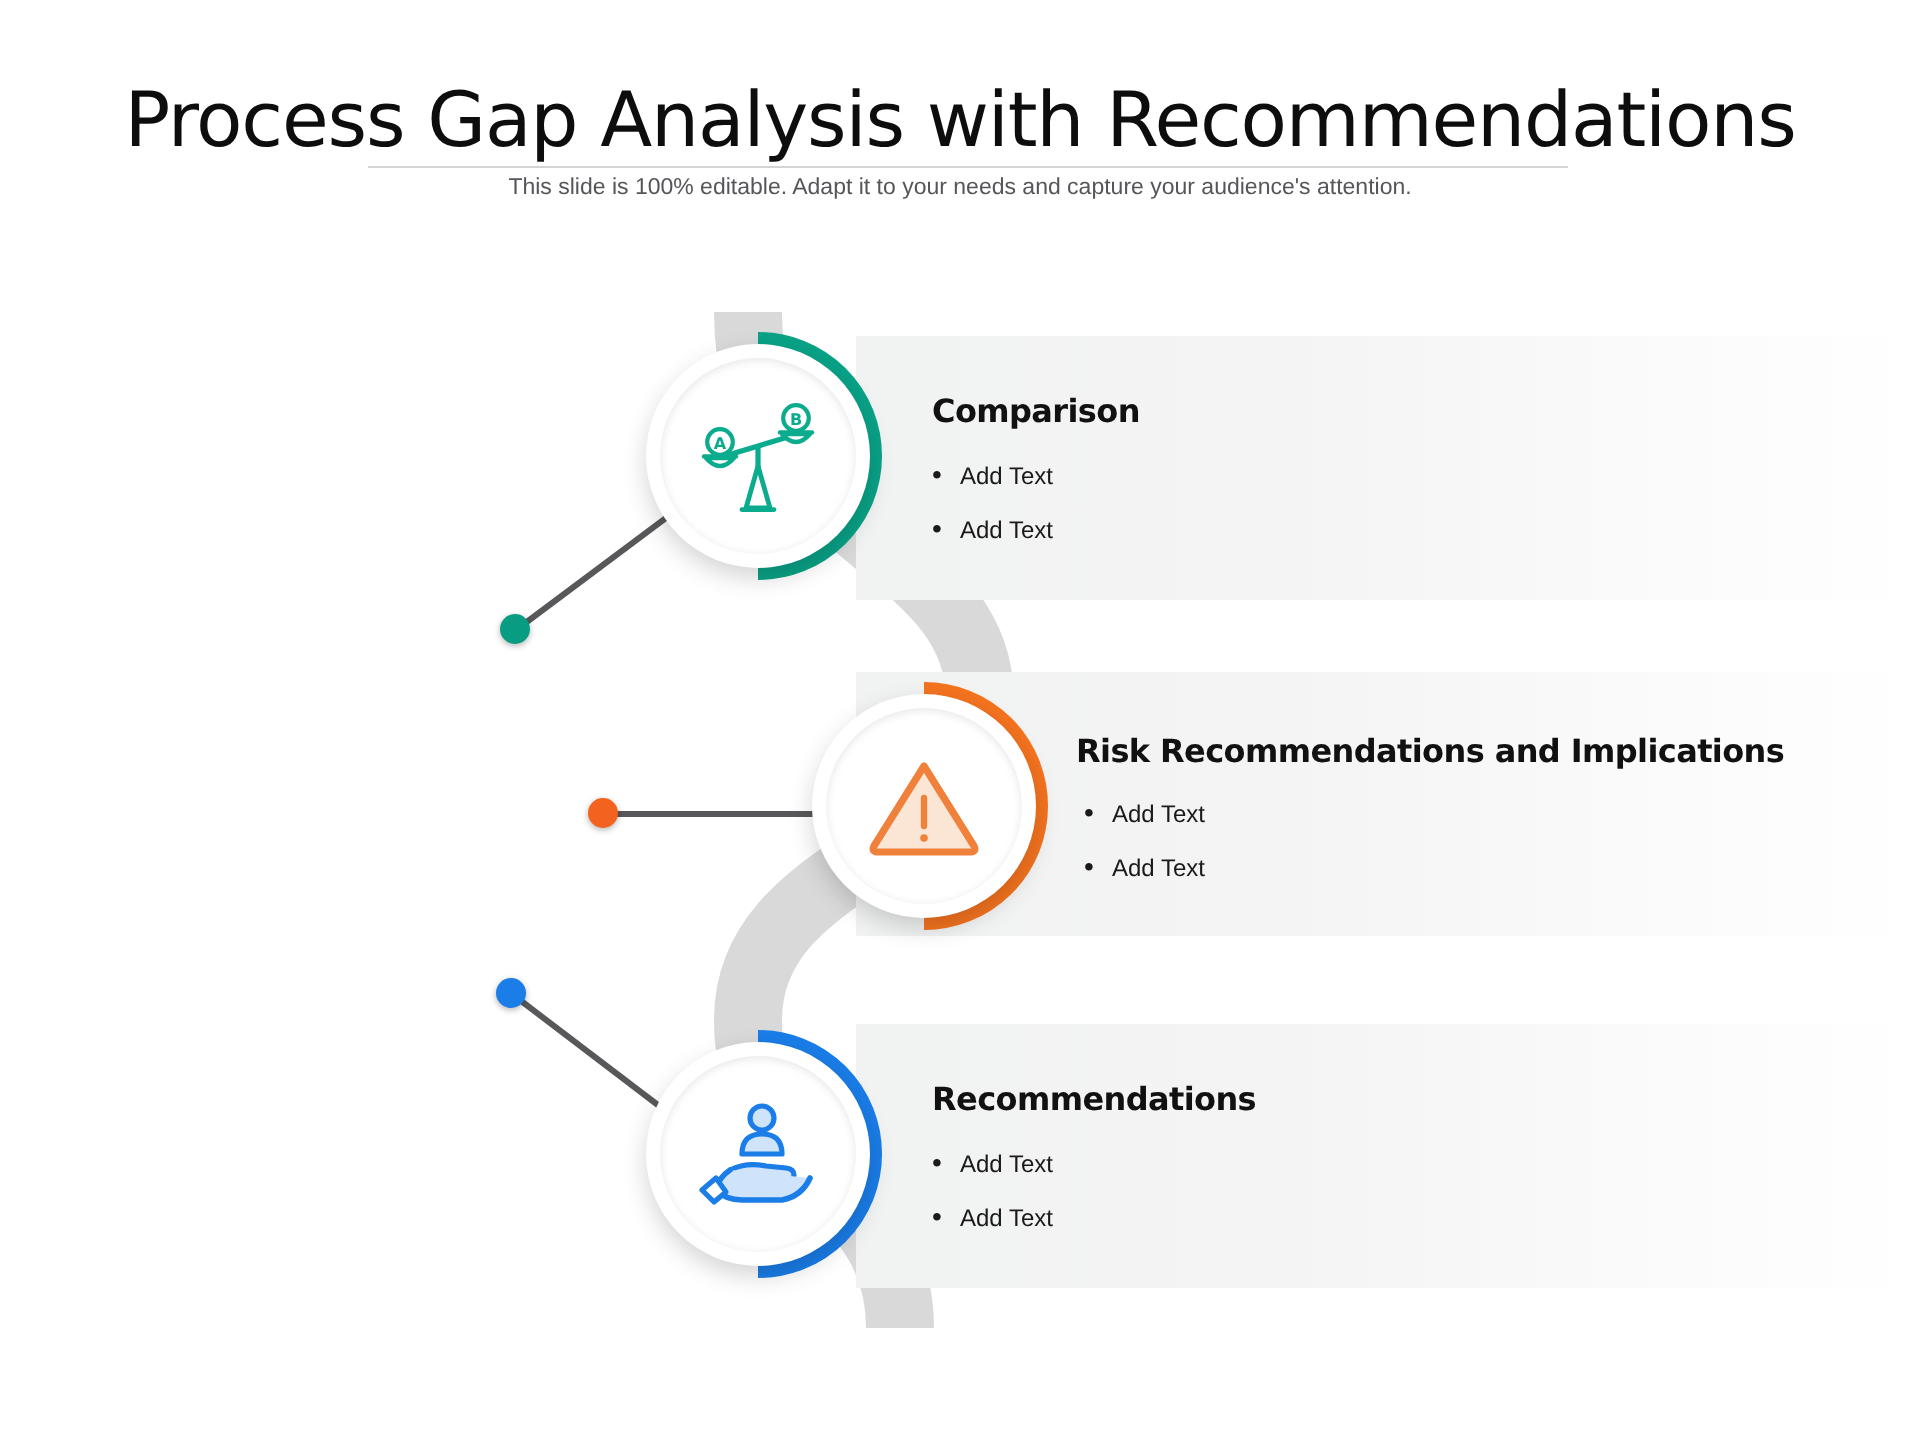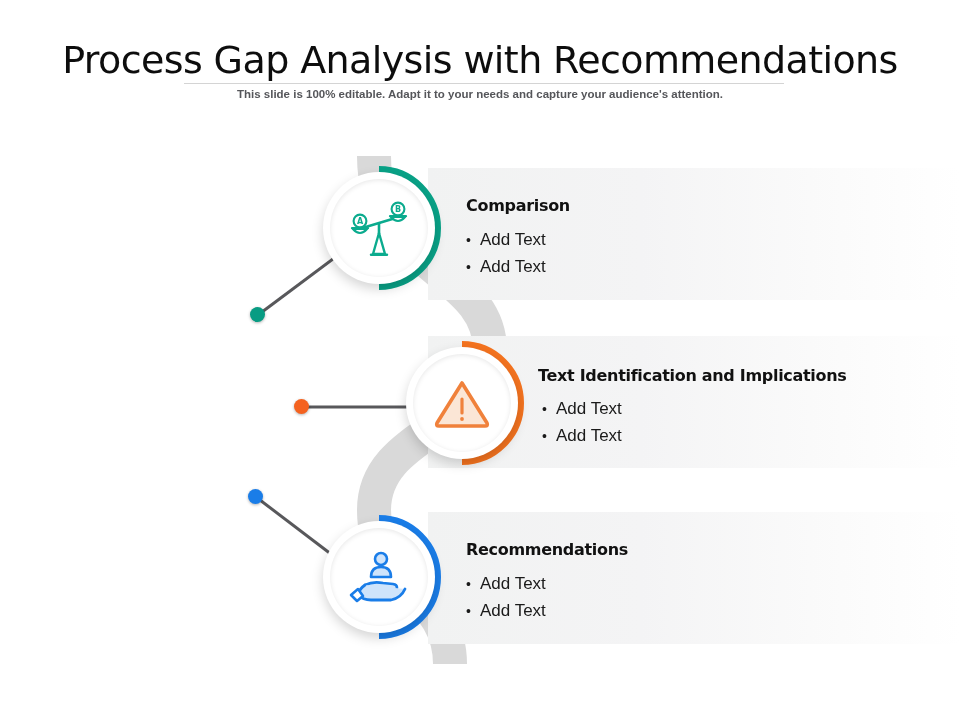--- a/index.html
+++ b/index.html
@@ -48,21 +48,21 @@
     height: 1px;
     background: #d4d4d4;
   }
   #slide-subtitle {
     position: absolute;
     left: 0;
     top: 88px;
     width: 960px;
     text-align: center;
     font-size: 11.5px;
-    font-weight: 700;
+    font-weight: 400;
     color: #55565a;
     font-family: "Liberation Sans", sans-serif;
     white-space: nowrap;
   }
 
   
   .text-panel {
     position: absolute;
     background: linear-gradient(to right, #f1f2f2 0%, #f4f4f5 40%, #fafafa 72%, #ffffff 100%);
   }
@@ -85,21 +85,21 @@
     align-items: baseline;
     white-space: nowrap;
   }
   .bullet-dot {
     width: 14px;
     font-size: 14px;
     line-height: 1;
     color: #1a1a1a;
   }
   .bullet-text {
-    font-size: 17px;
+    font-size: 12px;
     color: #1a1a1a;
     font-family: "Liberation Sans", sans-serif;
   }
 
   
   #ribbon {
     position: absolute;
     left: 330px;
     top: 150px;
     width: 230px;
@@ -228,21 +228,21 @@
       <span class="bullet-dot">•</span>
       <span class="bullet-text">Add Text</span>
     </div>
     <div class="bullet-row" style="left:38px; top:89px;">
       <span class="bullet-dot">•</span>
       <span class="bullet-text">Add Text</span>
     </div>
   </div>
 
   <div class="text-panel" id="panel-risk">
-    <div class="panel-heading" style="left:110px; top:30px;">Text Identification and Implications</div>
+    <div class="panel-heading" style="left:110px; top:30px;">Risk Recommendations and Implications</div>
     <div class="bullet-row" style="left:114px; top:63px;">
       <span class="bullet-dot">•</span>
       <span class="bullet-text">Add Text</span>
     </div>
     <div class="bullet-row" style="left:114px; top:90px;">
       <span class="bullet-dot">•</span>
       <span class="bullet-text">Add Text</span>
     </div>
   </div>
 

